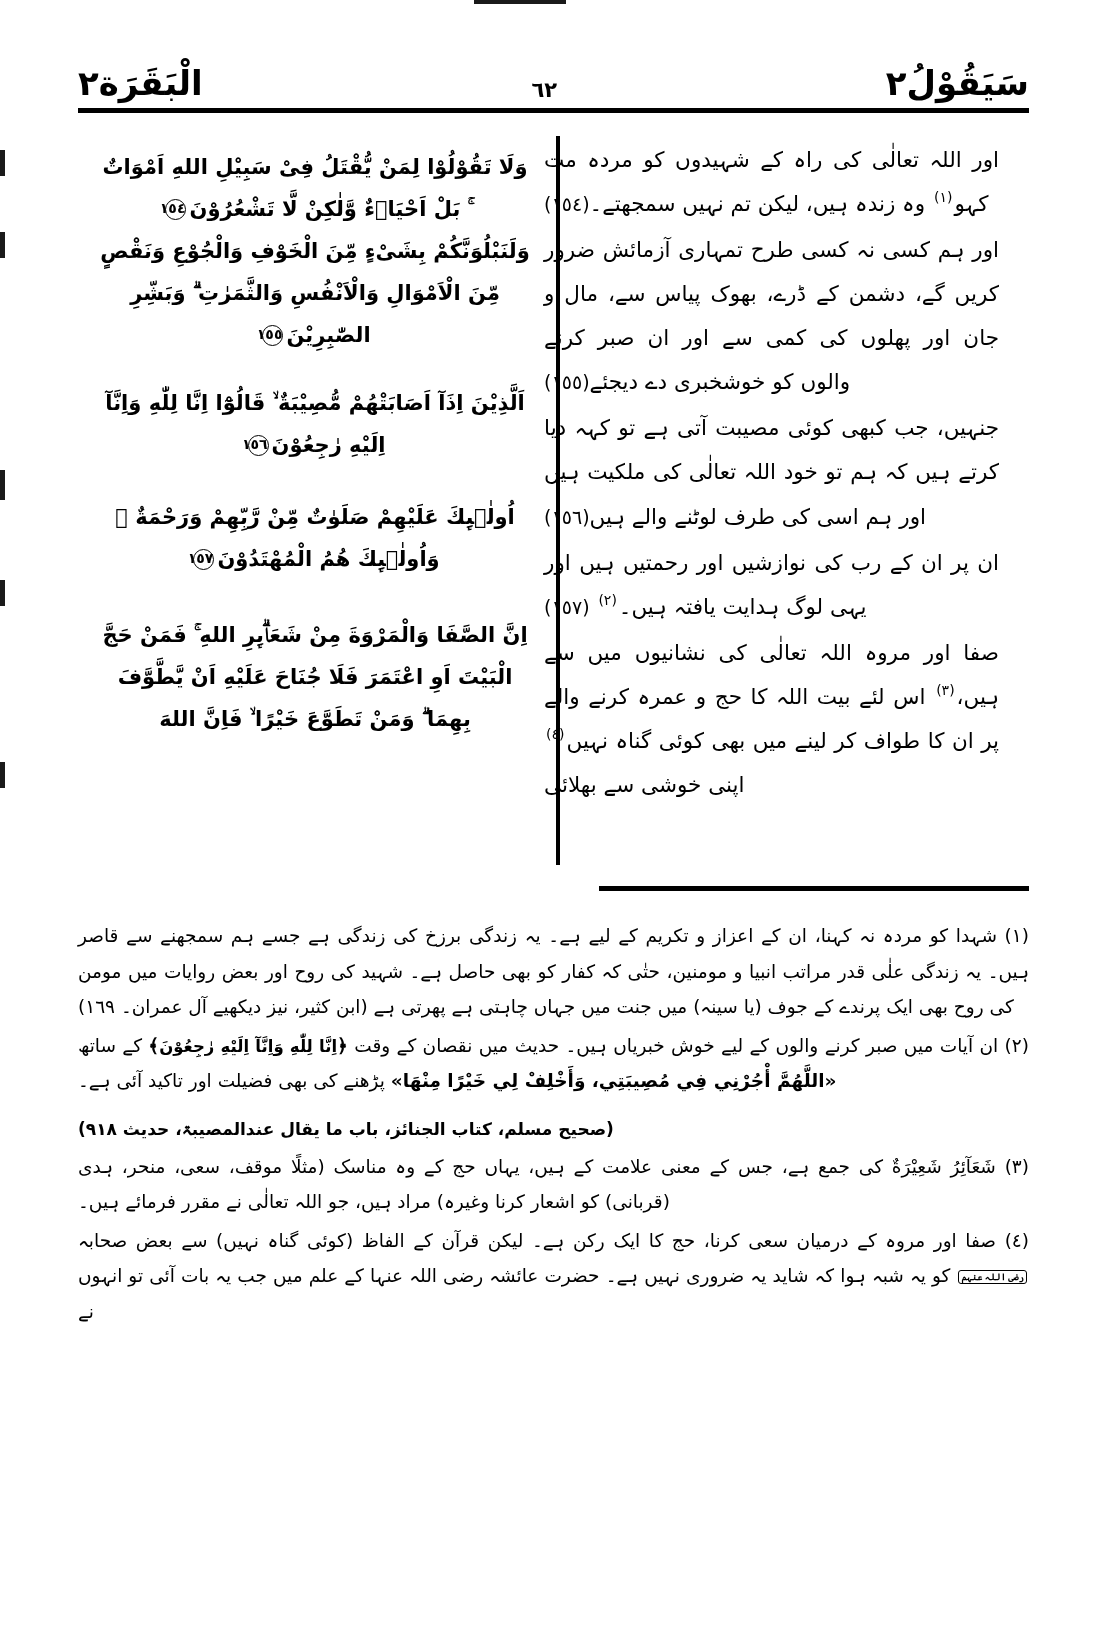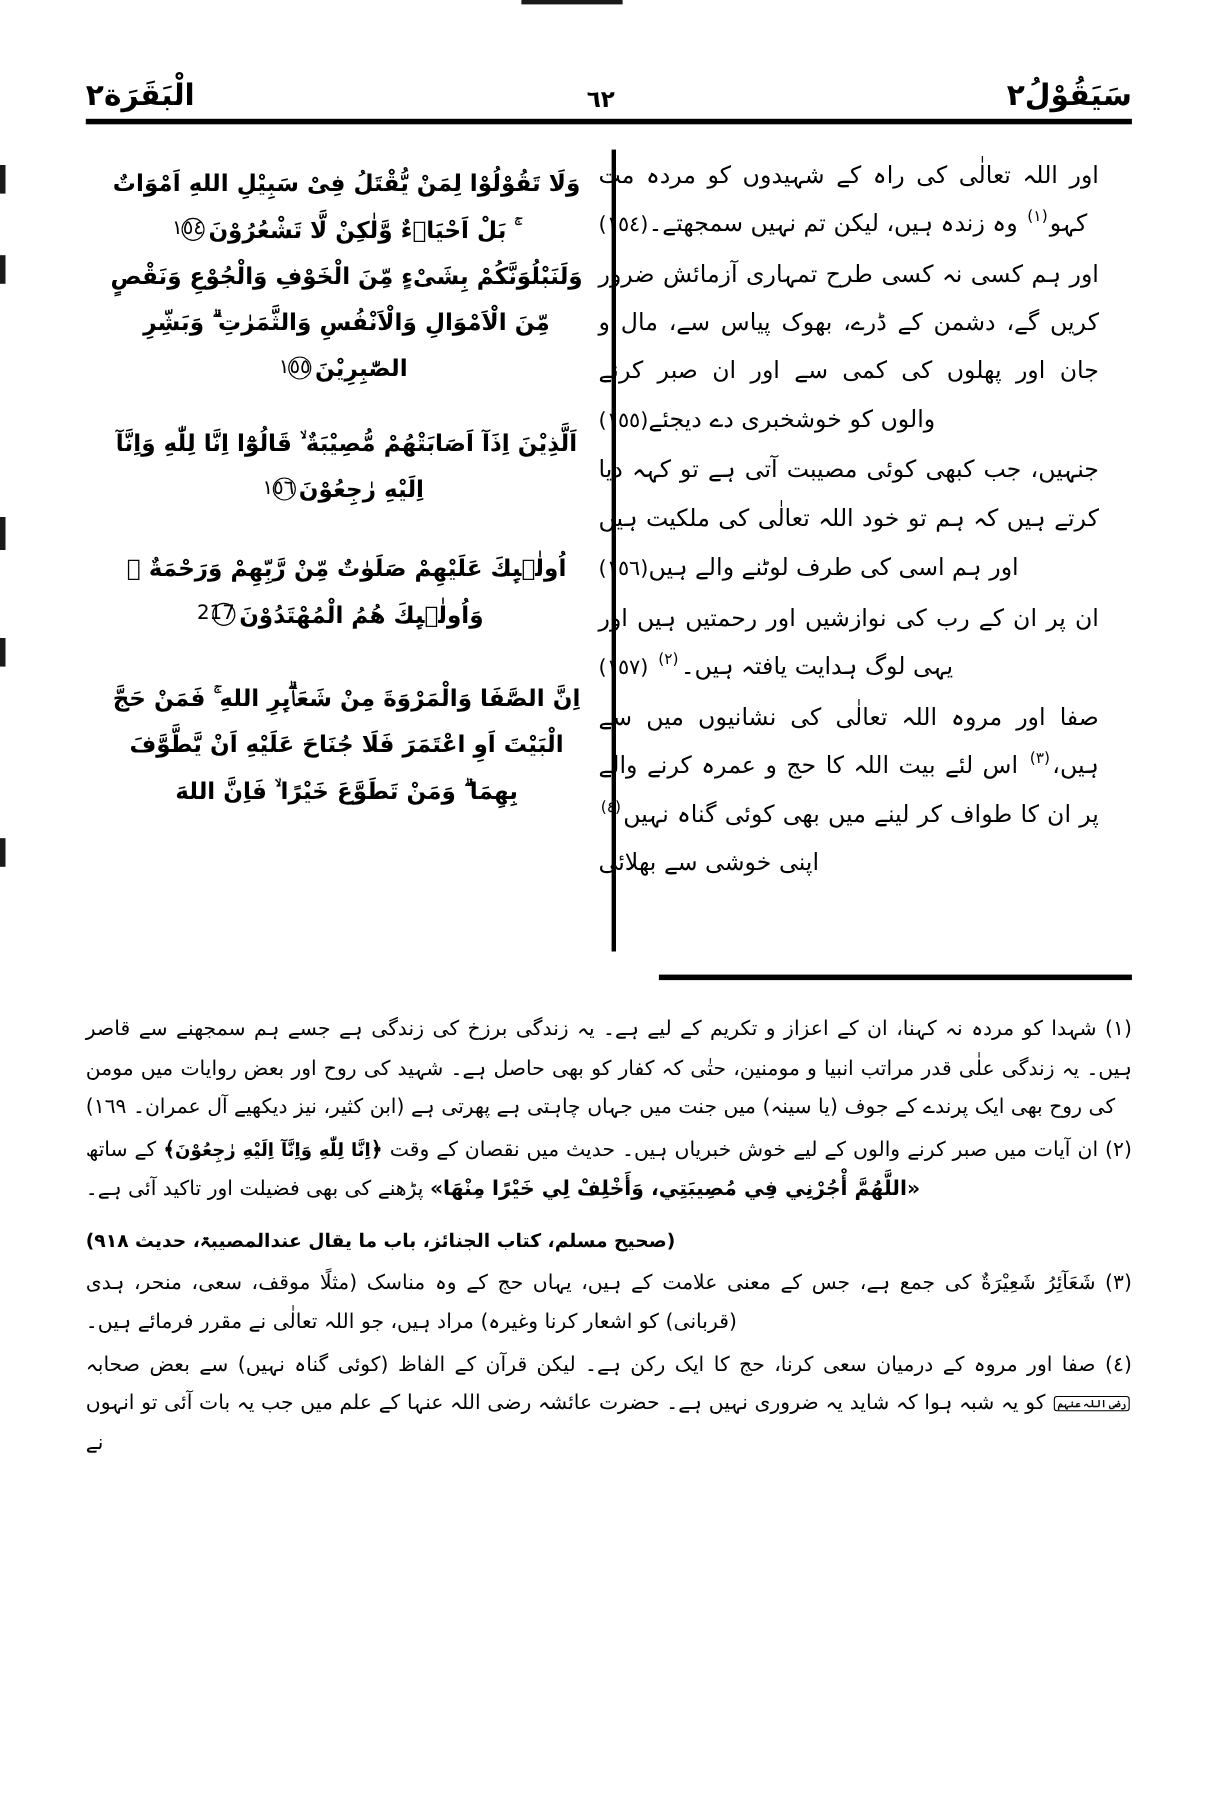--- a/index.html
+++ b/index.html
@@ -42,21 +42,21 @@
     height: 58px;
   }
   .header-inner {
     display: flex;
     align-items: flex-end;
     justify-content: space-between;
     height: 100%;
   }
   .hdr-text {
     font-family: "DejaVu Sans", sans-serif;
-    font-size: 27px;
+    font-size: 34px;
     font-weight: 700;
     line-height: 1.1;
     white-space: nowrap;
   }
   .hdr-page {
     font-size: 21px;
     font-weight: 700;
     letter-spacing: 1px;
   }
   .header-rule {
@@ -106,30 +106,30 @@
   .ayah-block {
     font-family: "DejaVu Sans", sans-serif;
     font-size: 21px;
     line-height: 2.0;
     font-weight: 600;
     text-align: center;
     direction: rtl;
   }
   .ayah-num {
     display: inline-block;
-    font-size: 18px;
+    font-size: 14px;
     border: 1.6px solid #000;
     border-radius: 50%;
     width: 19px;
     height: 19px;
     line-height: 17px;
     text-align: center;
     vertical-align: 3px;
     margin: 0 3px;
-    font-weight: 400;
+    font-weight: 700;
   }
 
   .urdu-para {
     font-family: "DejaVu Sans", sans-serif;
     font-size: 21.5px;
     line-height: 2.05;
     direction: rtl;
     text-align: justify;
     text-align-last: left;
     font-weight: 500;
@@ -251,21 +251,21 @@
         <div class="ayah-block">
           <span>وَلَا تَقُوْلُوْا لِمَنْ يُّقْتَلُ فِىْ سَبِيْلِ اللهِ اَمْوَاتٌ ۚ بَلْ اَحْيَاۗءٌ وَّلٰكِنْ لَّا تَشْعُرُوْنَ</span><span class="ayah-num">١٥٤</span>
         </div>
         <div class="ayah-block">
           <span>وَلَنَبْلُوَنَّكُمْ بِشَىْءٍ مِّنَ الْخَوْفِ وَالْجُوْعِ وَنَقْصٍ مِّنَ الْاَمْوَالِ وَالْاَنْفُسِ وَالثَّمَرٰتِ ۗ وَبَشِّرِ الصّٰبِرِيْنَ</span><span class="ayah-num">١٥٥</span>
         </div>
         <div class="ayah-block" style="margin-top:26px">
           <span>اَلَّذِيْنَ اِذَآ اَصَابَتْهُمْ مُّصِيْبَةٌ ۙ قَالُوْٓا اِنَّا لِلّٰهِ وَاِنَّآ اِلَيْهِ رٰجِعُوْنَ</span><span class="ayah-num">١٥٦</span>
         </div>
         <div class="ayah-block" style="margin-top:30px">
-          <span>اُولٰۗىِٕكَ عَلَيْهِمْ صَلَوٰتٌ مِّنْ رَّبِّهِمْ وَرَحْمَةٌ ۗ وَاُولٰۗىِٕكَ هُمُ الْمُهْتَدُوْنَ</span><span class="ayah-num">217</span>
+          <span>اُولٰۗىِٕكَ عَلَيْهِمْ صَلَوٰتٌ مِّنْ رَّبِّهِمْ وَرَحْمَةٌ ۗ وَاُولٰۗىِٕكَ هُمُ الْمُهْتَدُوْنَ</span><span class="ayah-num">١٥٧</span>
         </div>
         <div class="ayah-block" style="margin-top:34px">
           <span>اِنَّ الصَّفَا وَالْمَرْوَةَ مِنْ شَعَاۗىِٕرِ اللهِ ۚ فَمَنْ حَجَّ الْبَيْتَ اَوِ اعْتَمَرَ فَلَا جُنَاحَ عَلَيْهِ اَنْ يَّطَّوَّفَ بِهِمَا ۗ وَمَنْ تَطَوَّعَ خَيْرًا ۙ فَاِنَّ اللهَ</span>
         </div>
       </div>
     </div>
   </div>
 
   <div class="fn-rule"></div>
 

